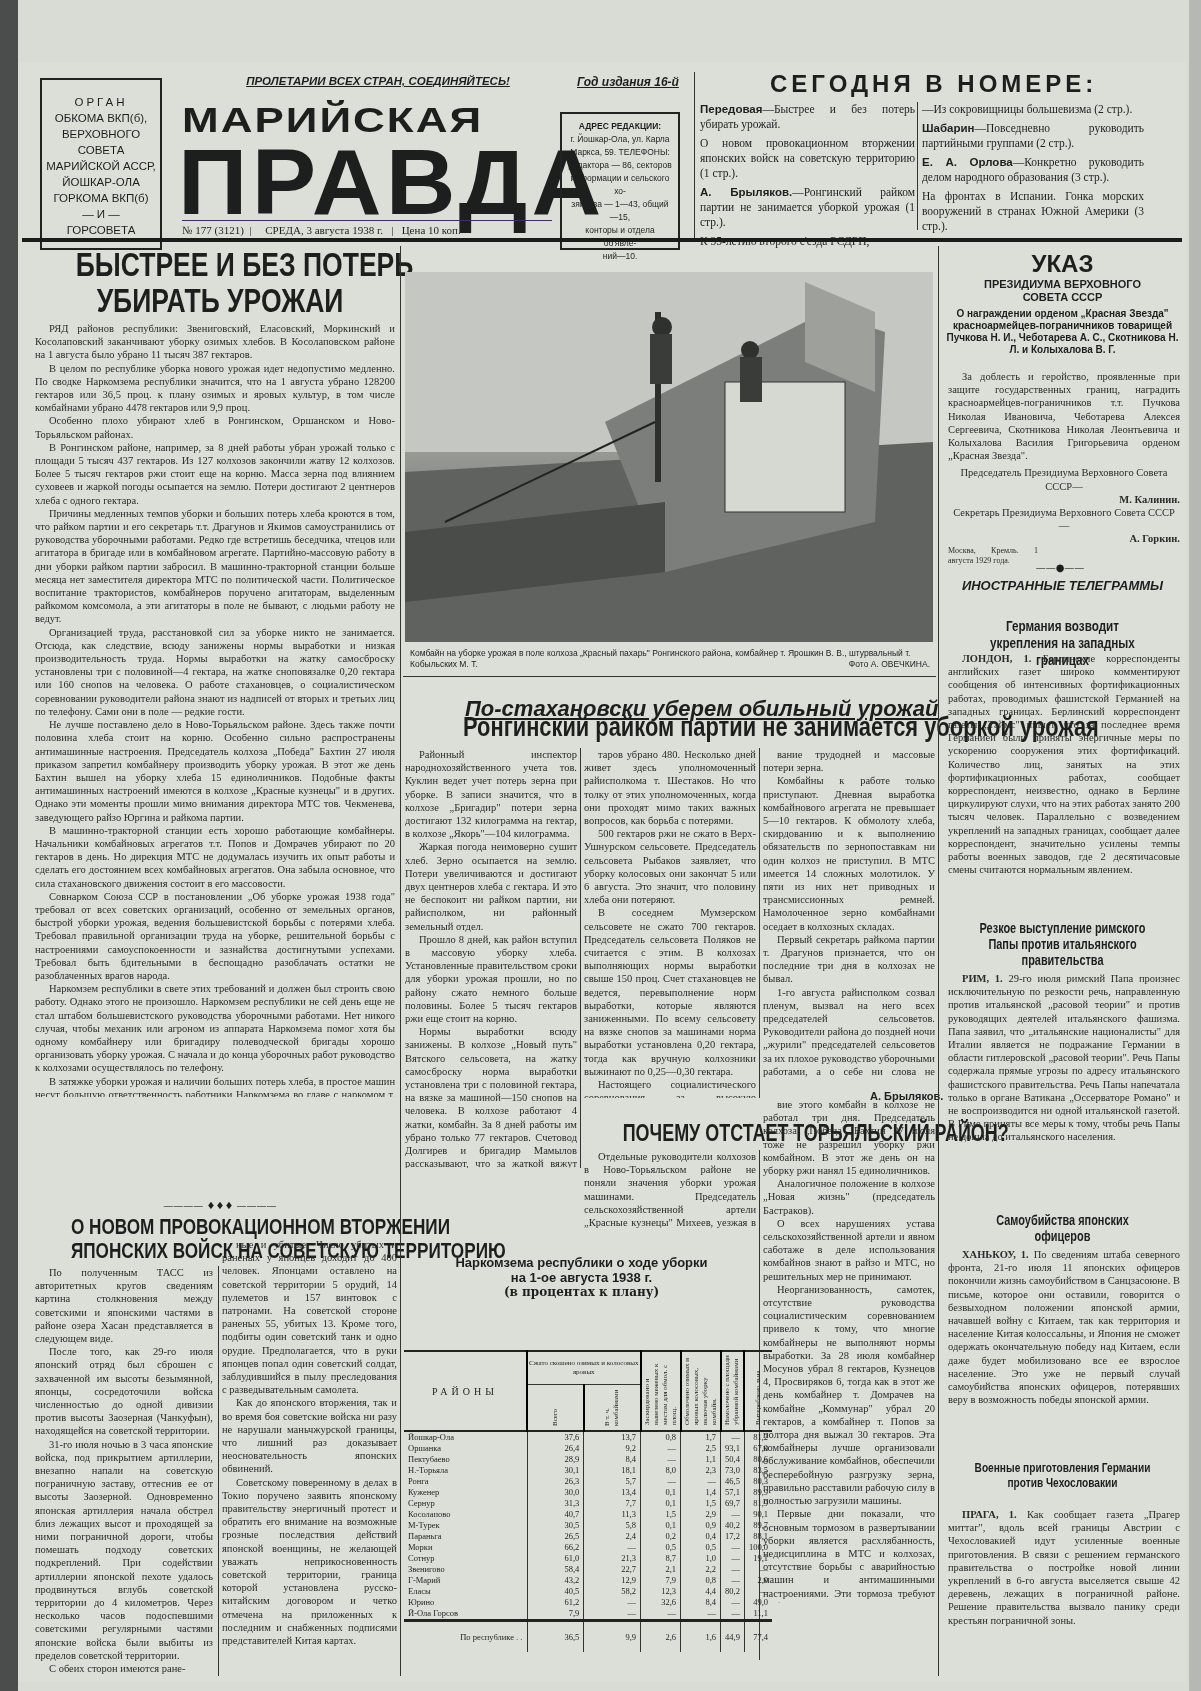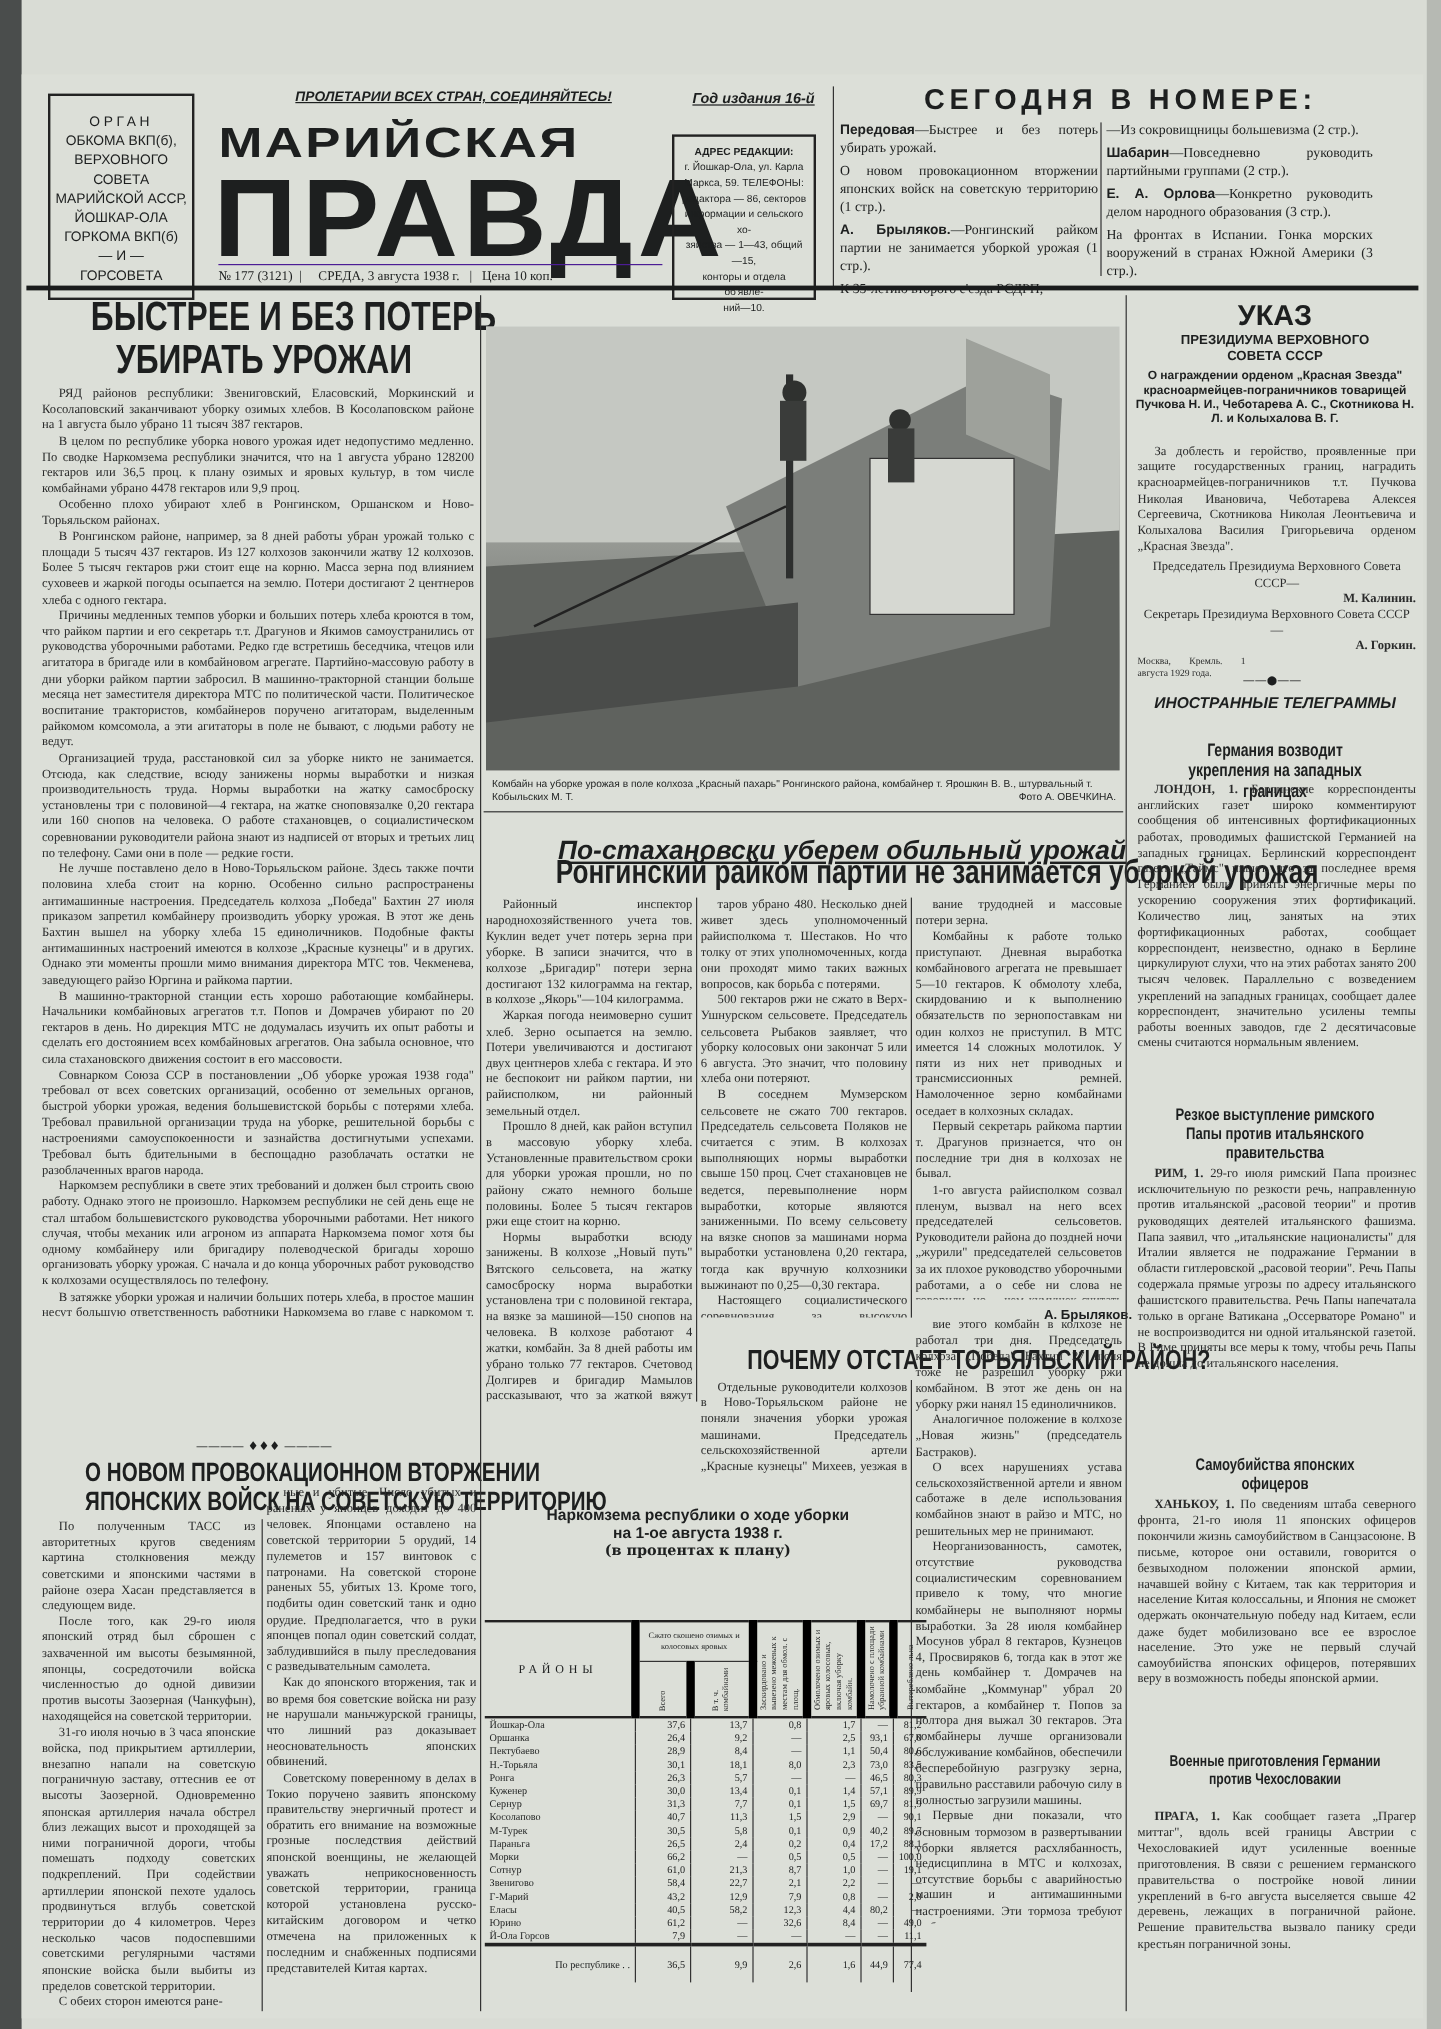--- a/index.html
+++ b/index.html
@@ -21,21 +21,21 @@
   .today-col{position:absolute;font-size:11.5px;line-height:15px;font-family:"Liberation Serif",serif;text-align:justify;}
   .today-col p{margin:0 0 4px 0;}
   .today-col b{font-family:"Liberation Sans",sans-serif;}
   .h-cond{font-family:"Liberation Sans",sans-serif;font-weight:900;transform:scaleX(0.78);transform-origin:top center;text-align:center;position:absolute;white-space:nowrap;}
   .body{position:absolute;font-size:10.5px;line-height:13.2px;text-align:justify;font-family:"Liberation Serif",serif;color:#2a2b2b;}
   .body p{margin:0;text-indent:14px;}
   .photo{position:absolute;left:405px;top:272px;width:528px;height:370px;background:linear-gradient(180deg,#cfd2cc 0%,#b9bcb6 25%,#8d908b 55%,#5a5d5a 75%,#6e716d 100%);overflow:hidden;}
   .caption{position:absolute;left:410px;top:648px;width:520px;font-size:8.5px;line-height:11px;font-family:"Liberation Sans",sans-serif;}
   .stakh{position:absolute;left:465px;top:696px;font-family:Liberation Sans, sans-serif;font-style:italic;font-weight:900;font-size:22px;text-decoration:underline;}
   table.svodka{position:absolute;left:404px;top:1350px;width:368px;border-collapse:collapse;font-size:8.5px;font-family:"Liberation Serif",serif;}
-  table.svodka th{border-left:7px solid #000000;font-weight:normal;font-size:7px;line-height:9px;vertical-align:middle;padding:1px;}
+  table.svodka th{border-left:2px solid #000000;font-weight:normal;font-size:7px;line-height:9px;vertical-align:middle;padding:1px;}
   table.svodka td{border-left:1px solid #333;text-align:right;padding:0 4px;line-height:11px;height:11px;}
   table.svodka td.name{text-align:left;border-left:none;white-space:nowrap;overflow:hidden;}
   table.svodka tr.total td{border-top:3px solid #222;height:30px;}
   .vert{writing-mode:vertical-rl;transform:rotate(180deg);display:inline-block;height:70px;text-align:left;}
   .orn{position:absolute;text-align:center;font-size:10px;}
 </style>
 </head>
 <body>
 
 <div class="edge-left"></div>

